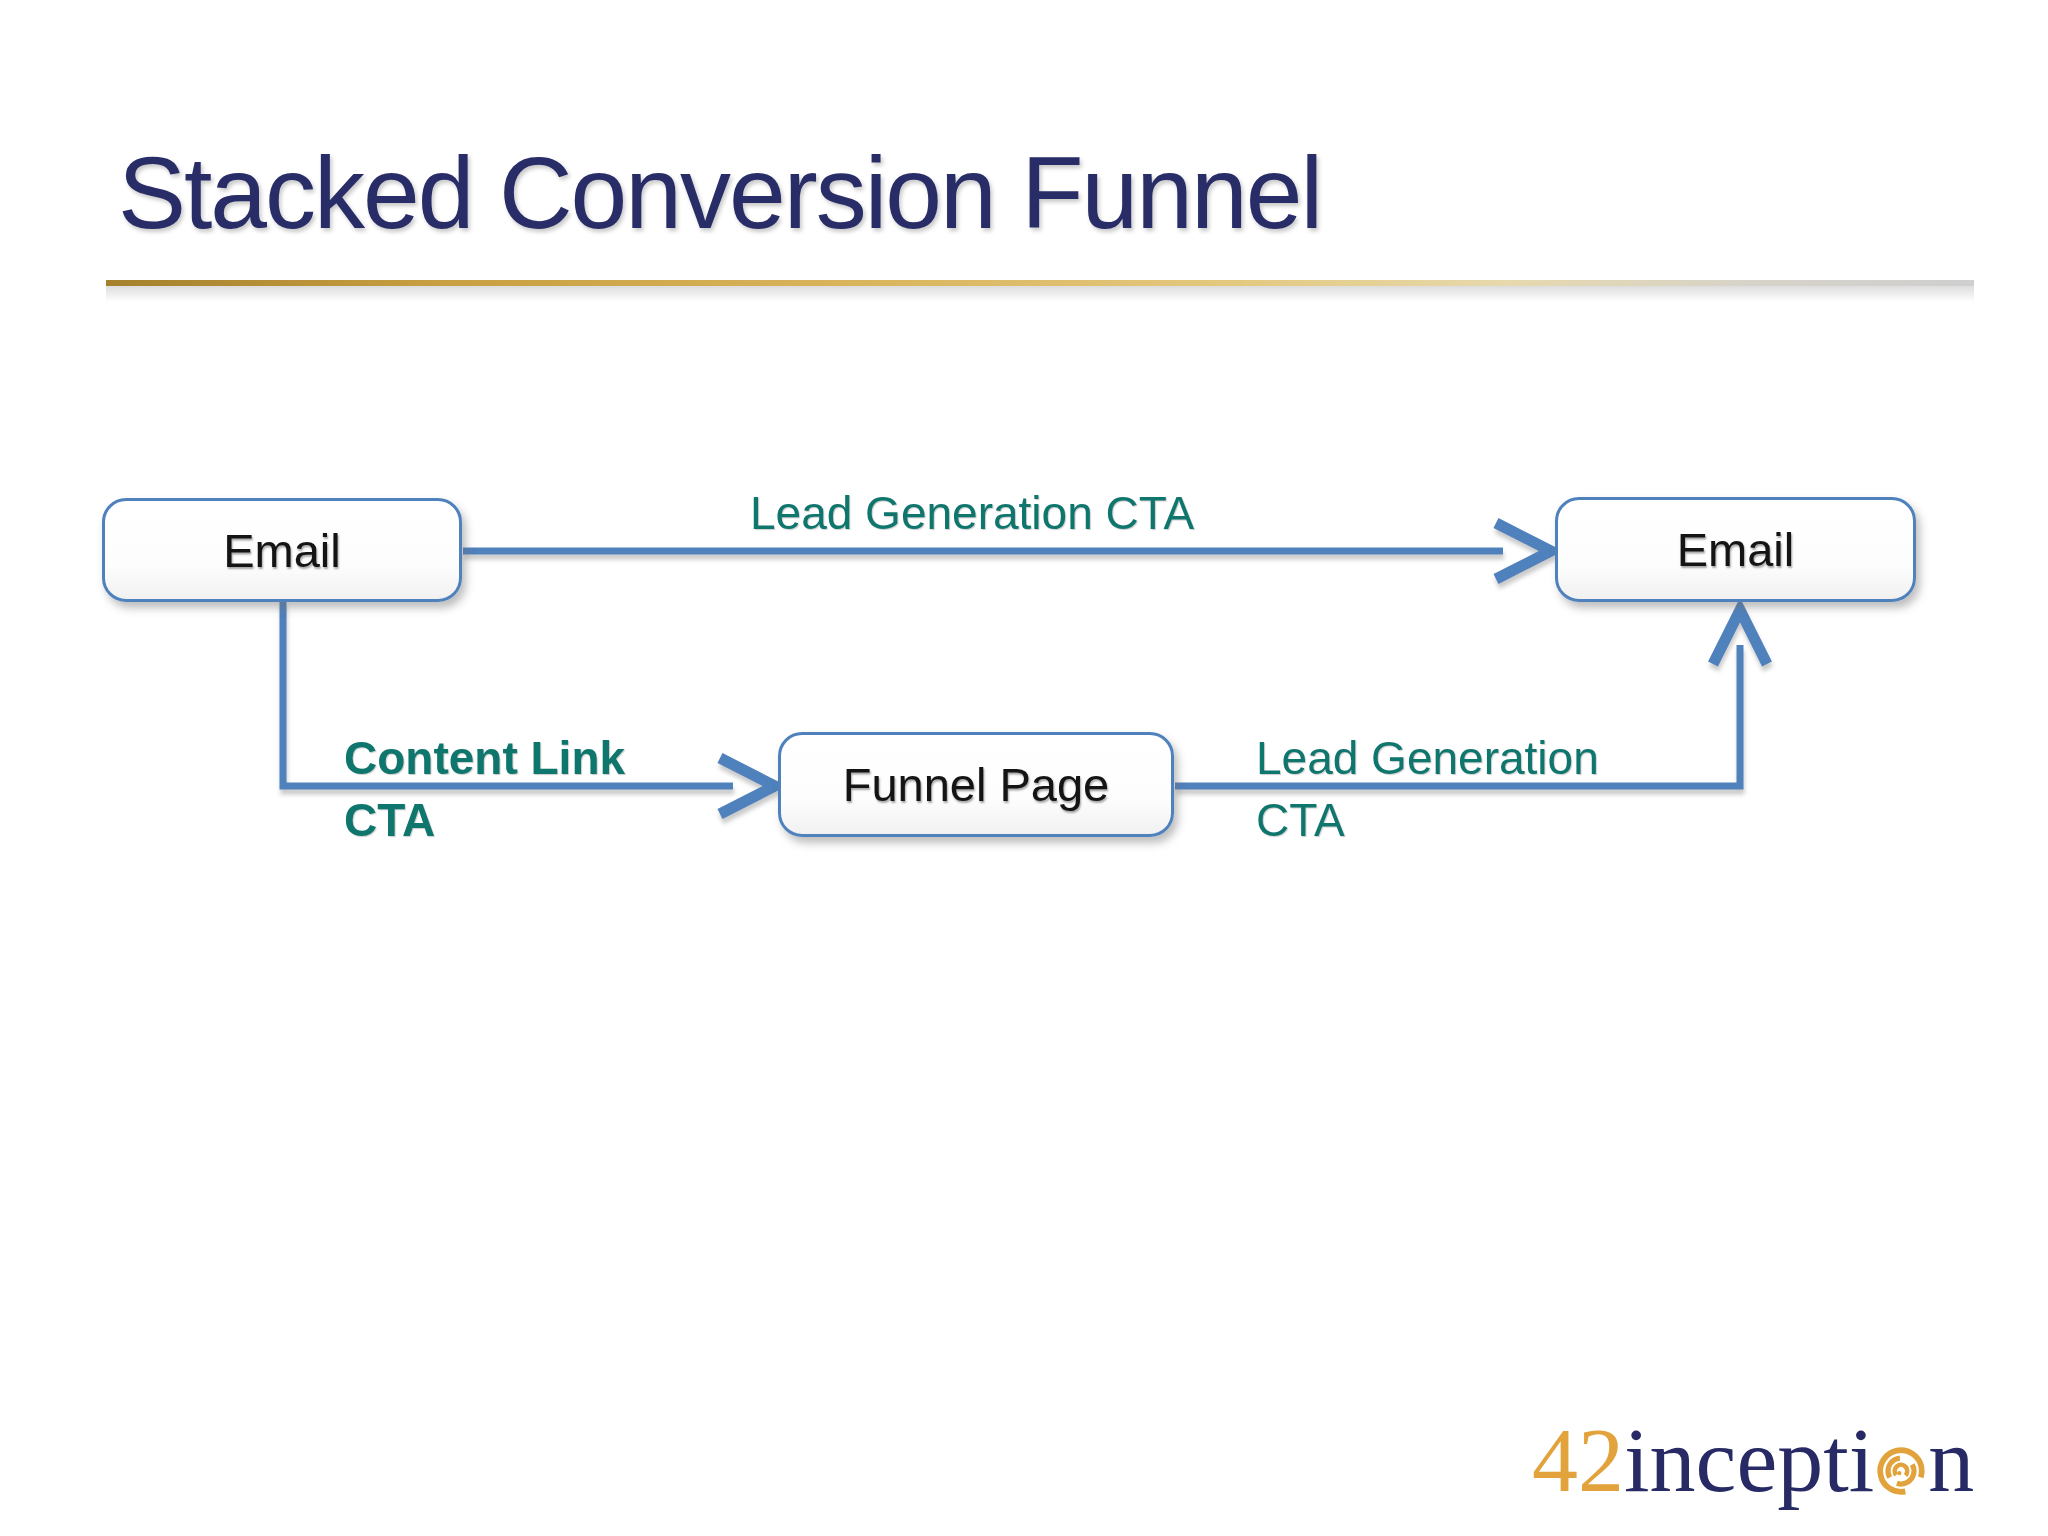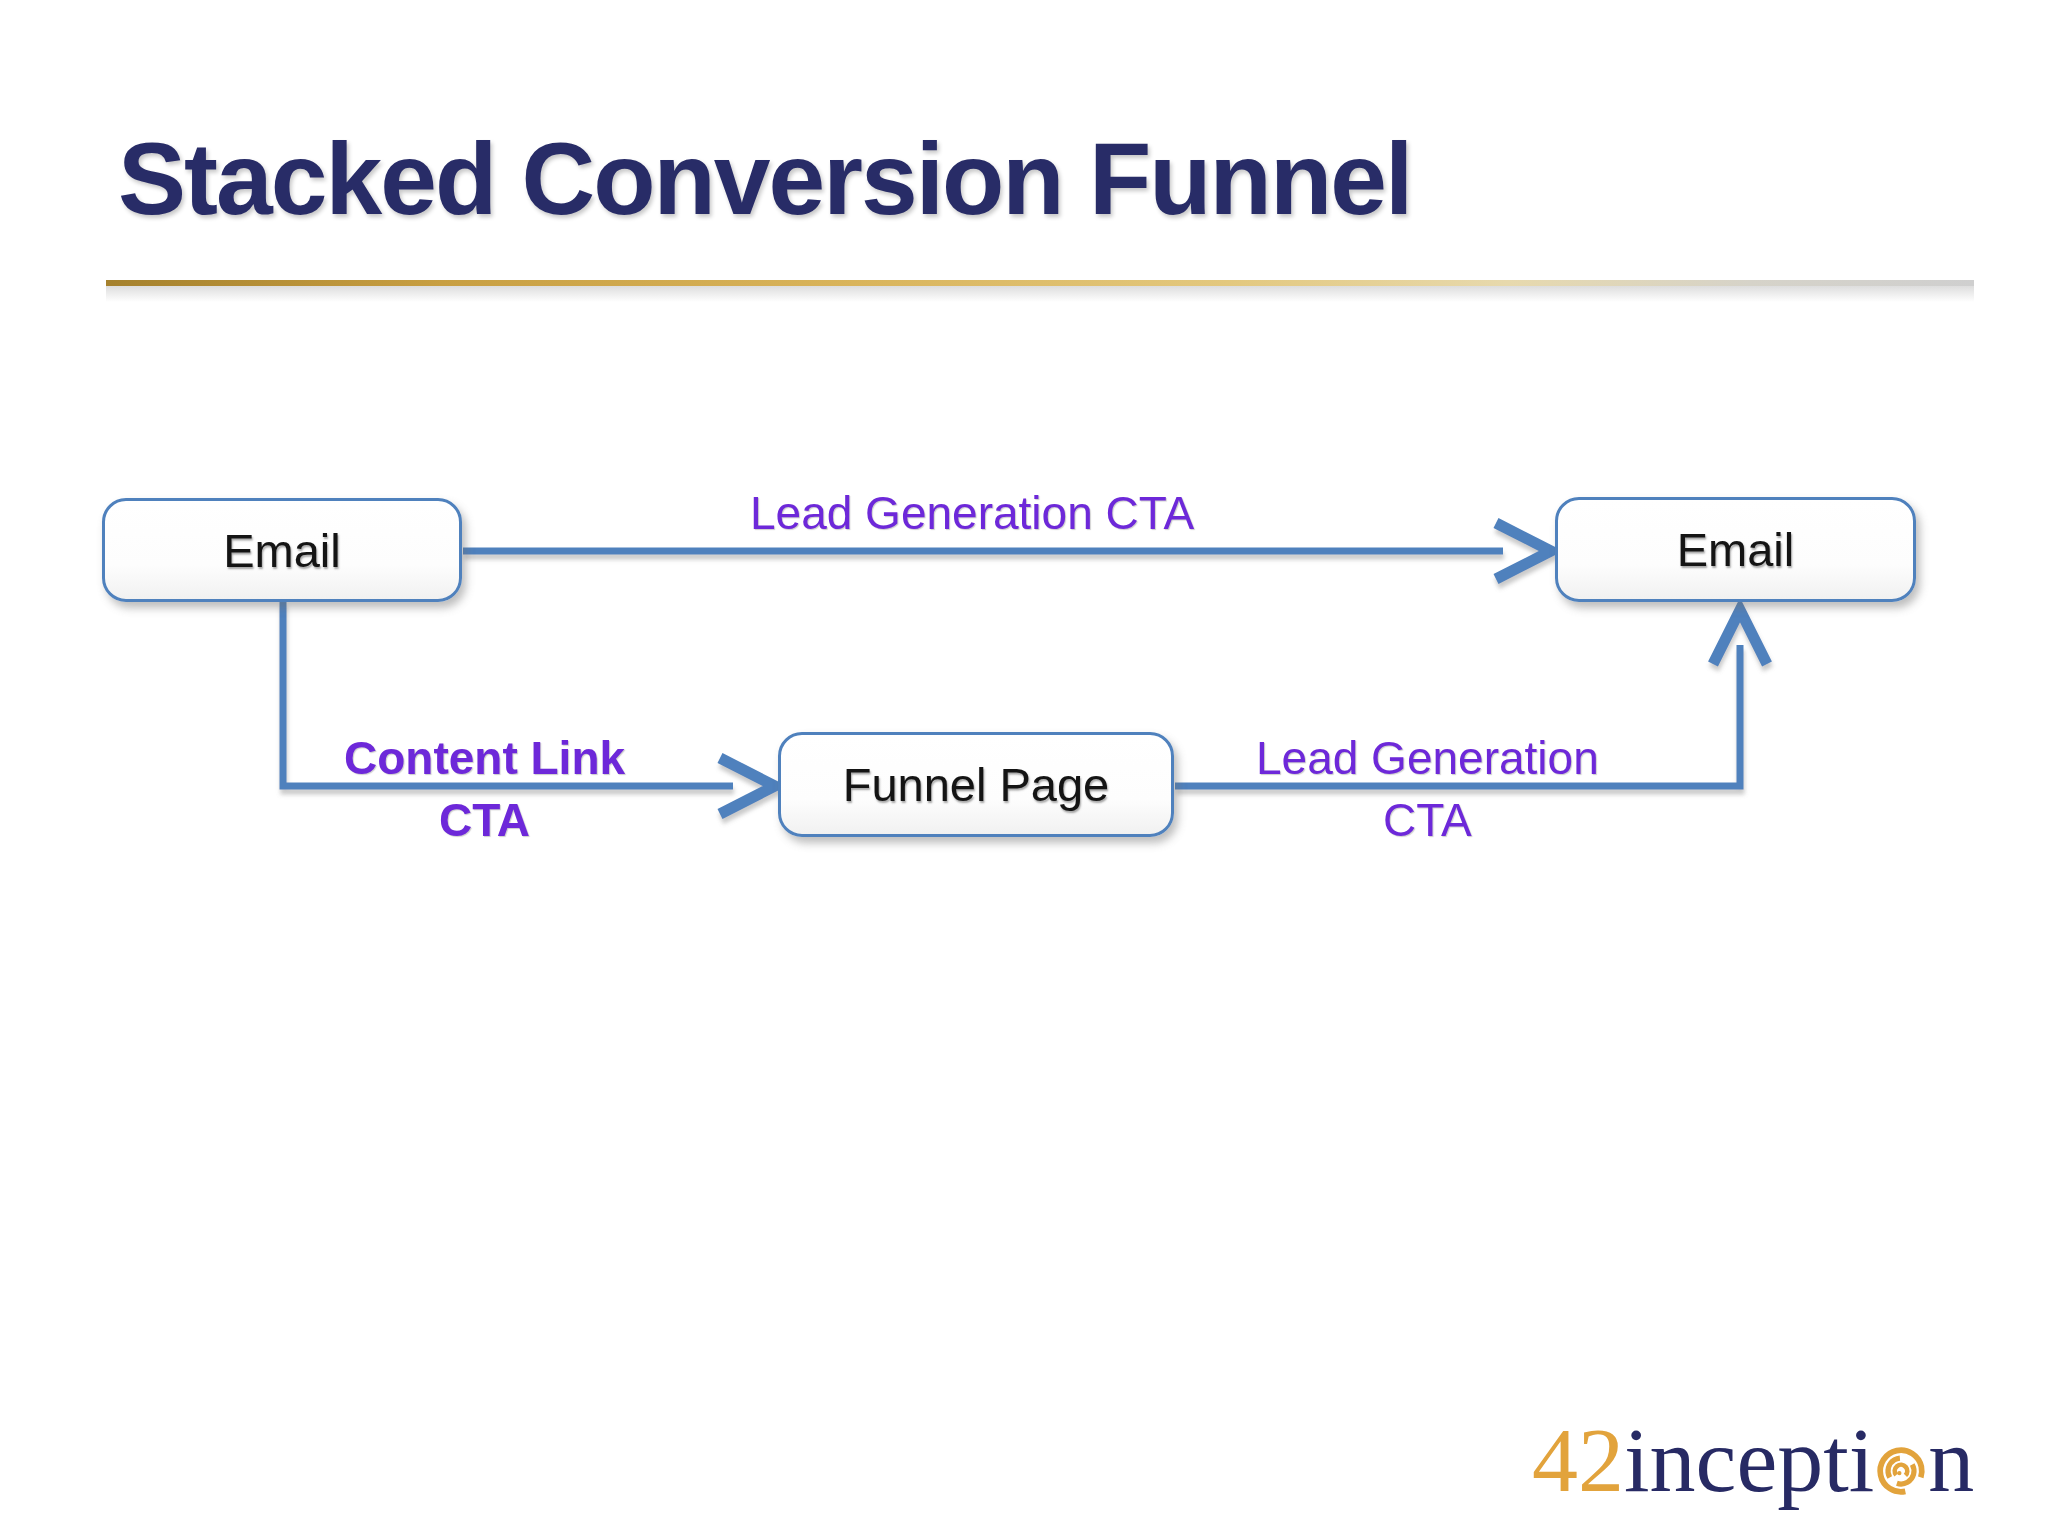--- a/index.html
+++ b/index.html
@@ -1,22 +1,22 @@
 <!DOCTYPE html>
 <html><head>
 <meta charset="utf-8">
 <style>
   html,body{margin:0;padding:0;background:#ffffff;}
   .slide{
     position:relative;width:2048px;height:1536px;background:#ffffff;overflow:hidden;
     font-family:"Liberation Sans",sans-serif;
   }
   .title{
-    position:absolute;left:118px;top:128px;
-    font-size:102px;font-weight:bold;letter-spacing:-2px;line-height:1;
+    position:absolute;left:118px;top:142px;
+    font-size:102px;font-weight:normal;letter-spacing:-2px;line-height:1;
     color:#282c67;text-shadow:2px 3px 4px rgba(0,0,0,0.22);
     white-space:nowrap;
   }
   .rule{
     position:absolute;left:106px;top:280px;width:1868px;height:6px;
     background:linear-gradient(90deg,#a5812d 0%,#c89f42 18%,#d9b45b 40%,#e3c87e 60%,#e7d9ad 75%,#d6d3c9 88%,#cfcfcf 100%);
   }
   .rule-shadow{
     position:absolute;left:106px;top:286px;width:1868px;height:16px;
     background:linear-gradient(180deg,rgba(150,150,150,0.32),rgba(255,255,255,0));
@@ -28,22 +28,22 @@
     border:3.5px solid #4f81bd;border-radius:24px;
     box-shadow:4px 6px 9px rgba(110,110,110,0.45);
     display:flex;align-items:center;justify-content:center;
     font-size:47px;color:#141414;text-shadow:1px 2px 2px rgba(80,80,80,0.5);
     white-space:nowrap;
   }
   .node-email{left:102px;top:498px;width:354px;height:98px;}
   .node-lead{left:1555px;top:497px;width:355px;height:99px;}
   .node-content{left:778px;top:732px;width:390px;height:99px;}
   .edge-label{
-    position:absolute;font-size:46px;line-height:62px;color:#6d28d9;
-    text-shadow:1px 1px 1px rgba(110,110,110,0.35);white-space:nowrap;text-align:center;
+    position:absolute;font-size:46px;line-height:62px;color:#0f766e;
+    text-shadow:1px 1px 1px rgba(110,110,110,0.35);white-space:nowrap;
   }
   .label-top{left:750px;top:482px;}
   .label-left{left:344px;top:727px;font-weight:bold;}
   .label-right{left:1256px;top:727px;}
   .logo{
     position:absolute;left:1484px;top:1414px;
     font-family:"Liberation Serif",serif;font-size:92px;line-height:1;
     white-space:nowrap;
     margin-left:48px;
   }

